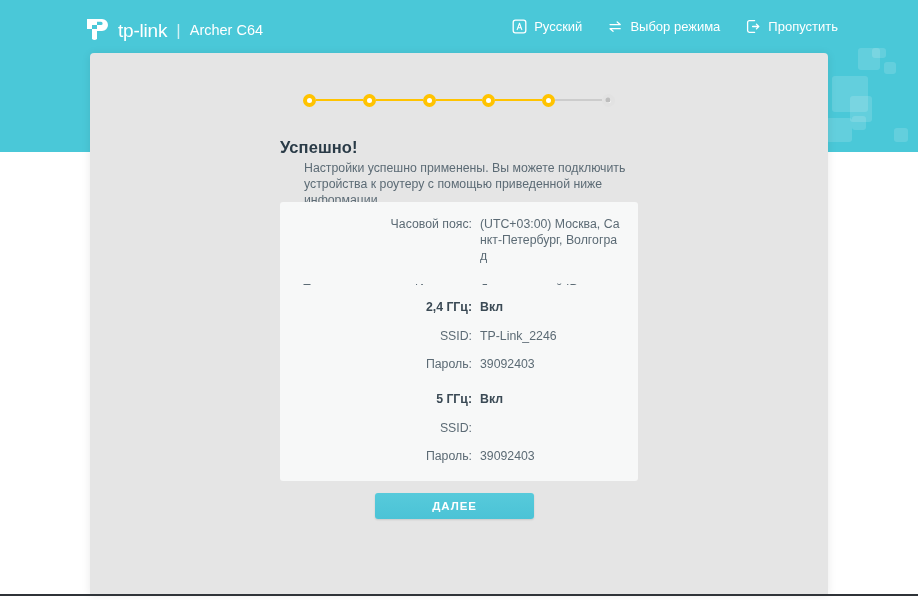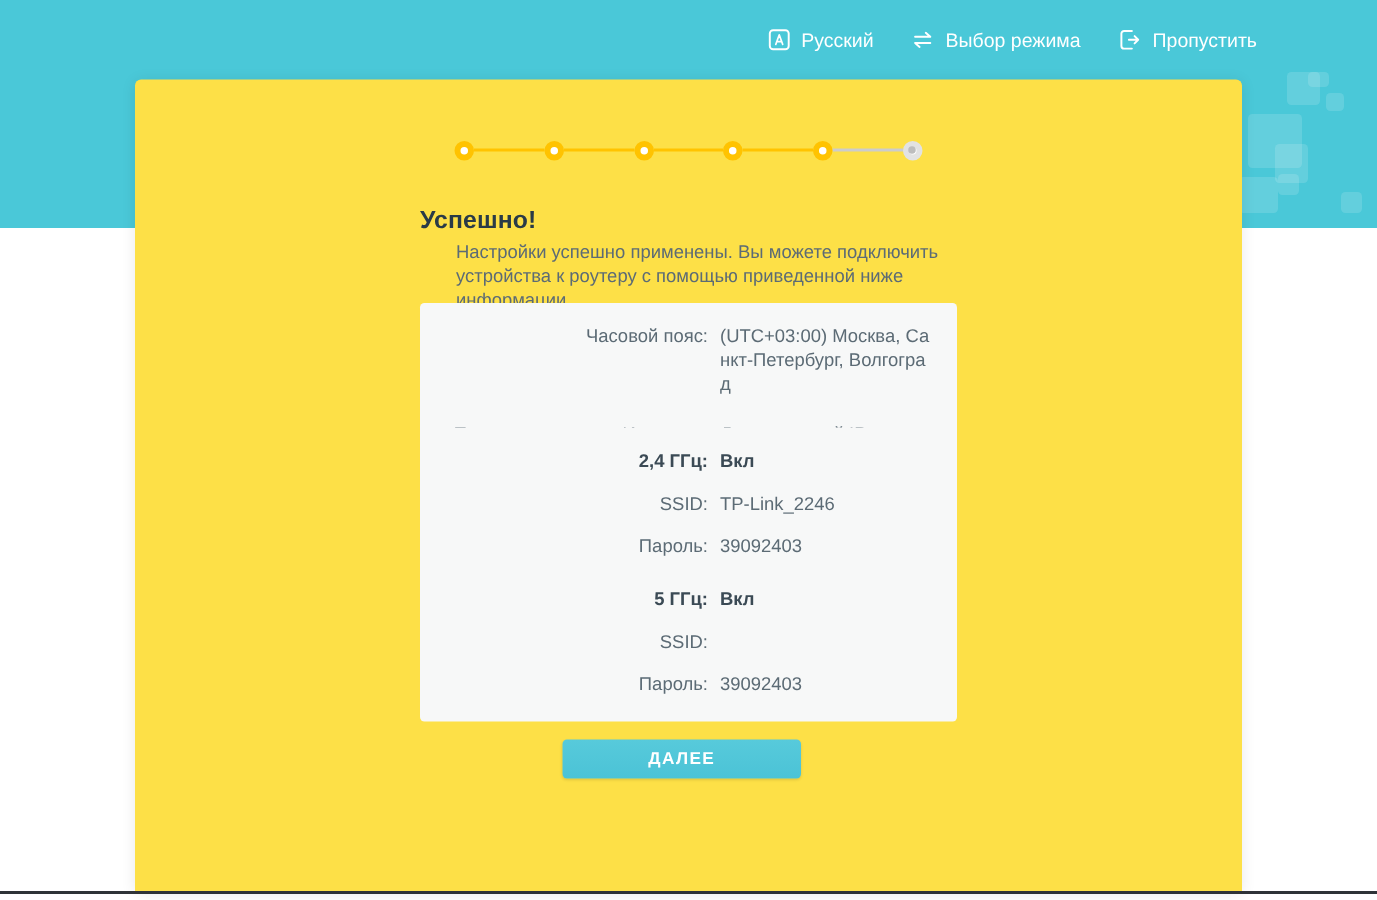--- a/index.html
+++ b/index.html
@@ -91,21 +91,21 @@
     align-items: center;
     justify-content: center;
   }
   .nav-icon svg { display: block; }
 
   
   .card {
     position: absolute;
     left: 90px; top: 53px;
     width: 738px; height: 541px;
-    background: #fde047;
+    background: #e5e5e5;
     border-radius: 4px 4px 0 0;
     box-shadow: 0 1px 10px rgba(0,0,0,0.09);
     overflow: hidden;
   }
 
   
   .stepper {
     position: absolute;
     left: 213px; top: 35px;
     width: 312px; height: 24px;
@@ -236,20 +236,32 @@
     <div class="deco deco-1"></div>
     <div class="deco deco-2"></div>
     <div class="deco deco-3"></div>
     <div class="deco deco-4"></div>
     <div class="deco deco-5"></div>
     <div class="deco deco-6"></div>
     <div class="deco deco-7"></div>
     <div class="deco deco-8"></div>
   </div>
 
+  <div class="brand">
+    <span class="brand-logo">
+      <svg viewBox="0 0 30 26" width="30" height="26" aria-hidden="true">
+        <path d="M3 2 h10 v6 h-5 v4 h-5 z" fill="#ffffff"></path>
+        <path d="M13 2 h5 a6 6 0 0 1 0 12 h-5 v-6 h4 a1.6 1.6 0 0 0 0 -3.2 h-4 z" fill="#ffffff"></path>
+        <path d="M8 12 h5 v10 a4 4 0 0 1 -5 0 z" fill="#ffffff"></path>
+      </svg>
+    </span>
+    <span class="brand-word">tp-link</span>
+    <span class="brand-sep">|</span>
+    <span class="brand-model">Archer C64</span>
+  </div>
 
   <div class="topnav">
 
     <div class="nav-item">
       <span class="nav-icon">
         <svg viewBox="0 0 15 15" width="15" height="15" aria-hidden="true">
           <rect x="1.2" y="1.2" width="12.6" height="12.6" rx="2.2" fill="none" stroke="#ffffff" stroke-width="1.3"></rect>
           <path d="M7.5 4.2 L5.2 10.6 M7.5 4.2 L9.8 10.6 M6.0 8.7 H9.0" stroke="#ffffff" stroke-width="1.1" fill="none" stroke-linecap="round"></path>
         </svg>
       </span>

